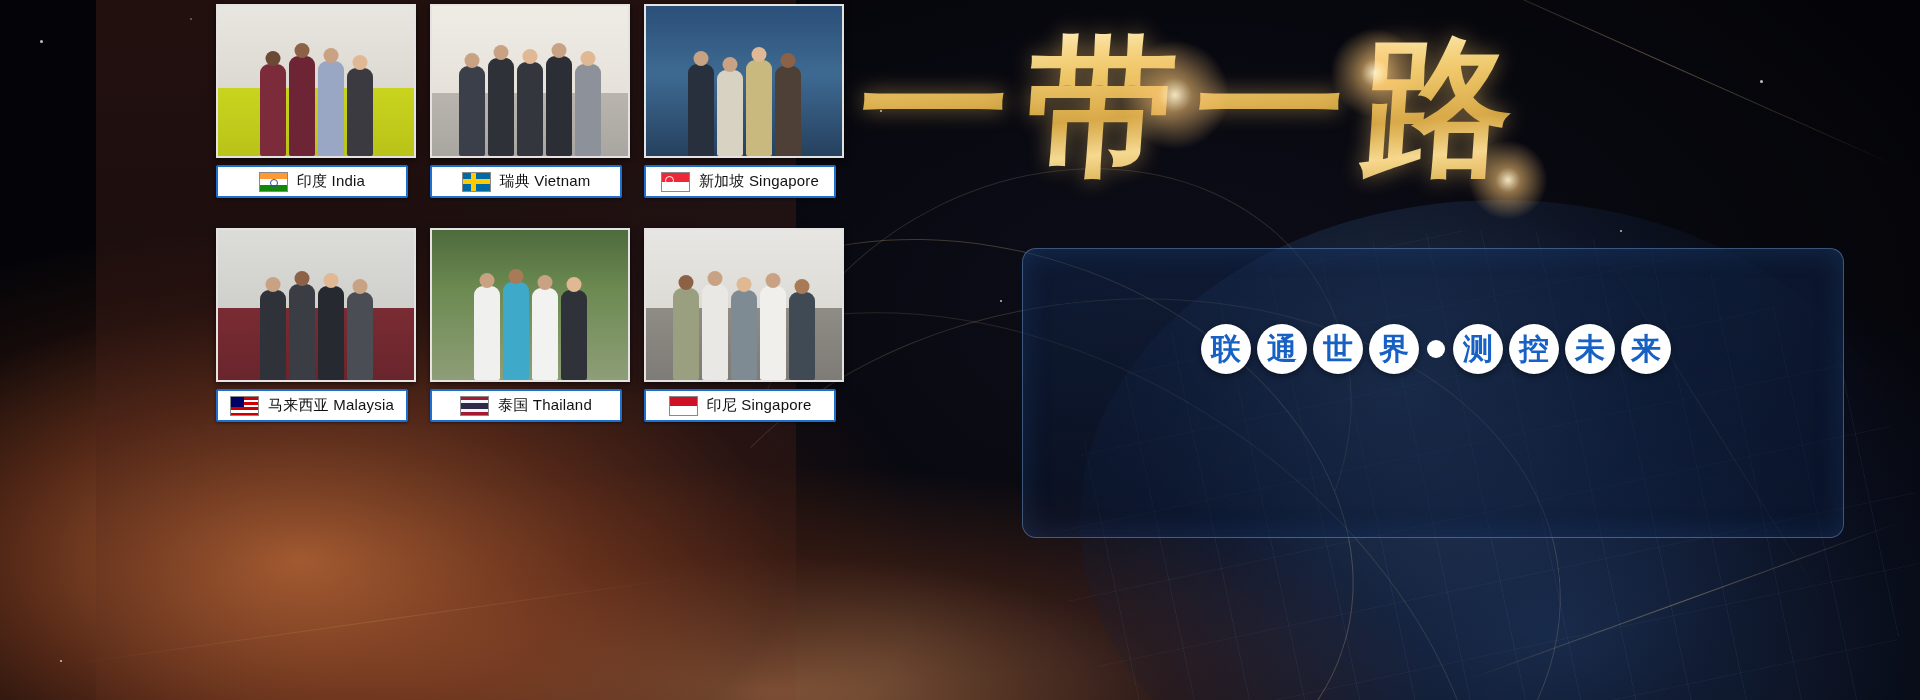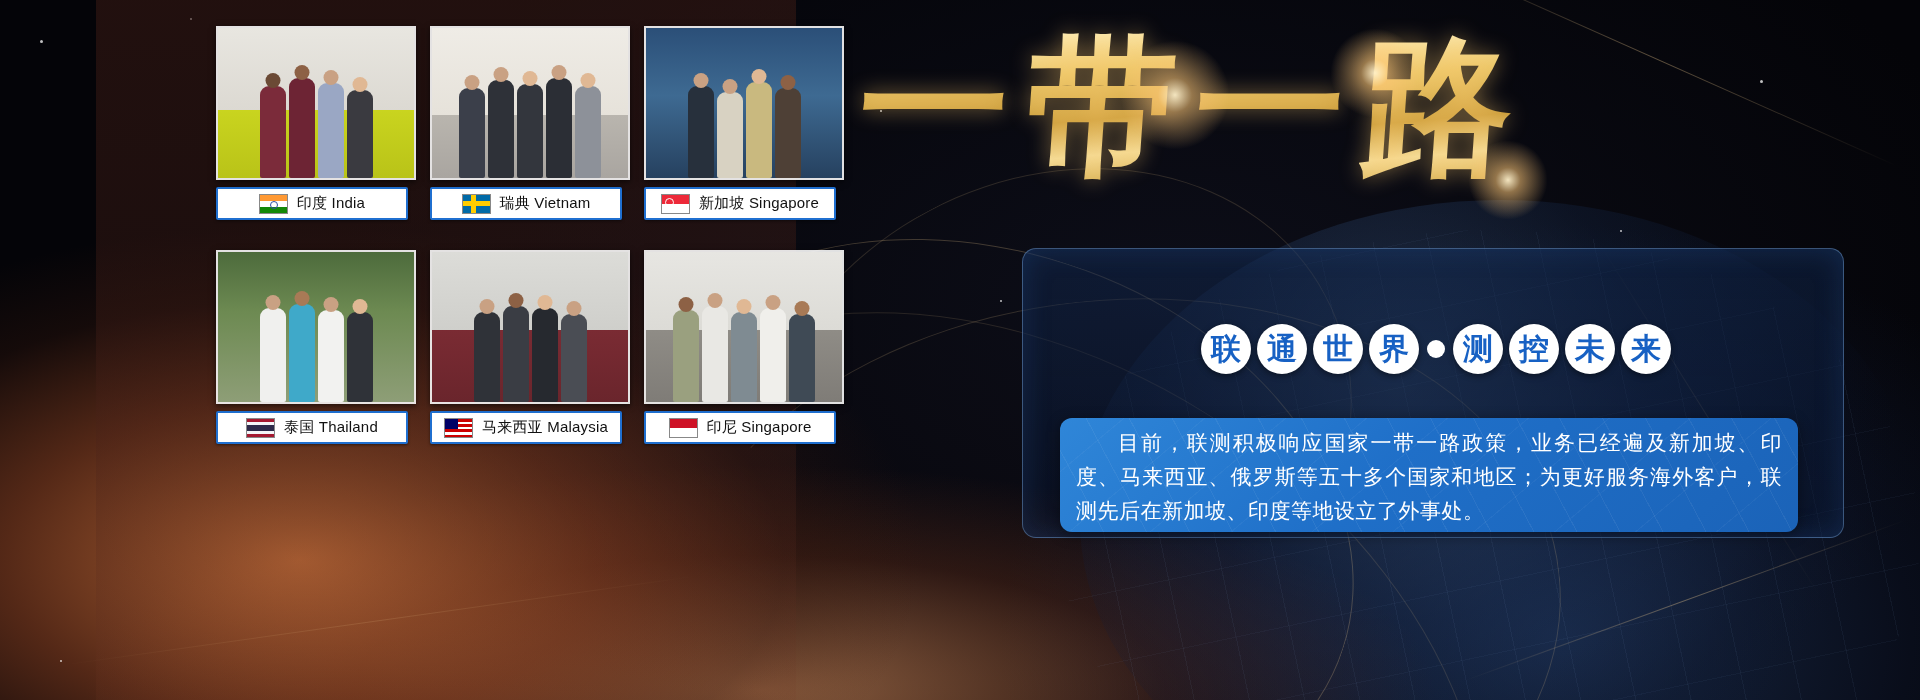--- a/index.html
+++ b/index.html
@@ -47,21 +47,21 @@
   .ray.r3{left:60px;top:620px;width:640px;transform:rotate(-8deg);opacity:.5;}
   .ray.r4{left:1500px;top:420px;width:420px;transform:rotate(58deg);opacity:.4;}
   .spark{position:absolute;border-radius:50%;background:#fff;opacity:.75;}
 
   
   .panel-left{
     position:absolute;left:96px;top:0px;width:700px;height:700px;
     background:linear-gradient(180deg, rgba(58,26,20,.55) 0%, rgba(70,32,24,.35) 55%, rgba(120,60,40,.12) 100%);
   }
   .grid{
-    position:absolute;left:120px;top:26px;width:660px;height:670px;
+    position:absolute;left:120px;top:4px;width:660px;height:670px;
     display:grid;grid-template-columns:repeat(3,200px);grid-template-rows:repeat(3,206px);
     column-gap:14px;row-gap:18px;
   }
   .card{position:relative;width:200px;height:206px;}
   .photo{
     position:relative;width:196px;height:150px;border:2px solid rgba(250,250,250,.9);
     box-shadow:0 2px 6px rgba(0,0,0,.6);overflow:hidden;
   }
   .caption{
     margin-top:7px;width:188px;height:29px;background:#ffffff;
@@ -234,47 +234,47 @@
         </div>
         <div class="caption">
           <span class="flag fl-sg"></span>
           <span class="label">新加坡 Singapore</span>
         </div>
       </div>
 
 
       <div class="card">
         <div class="photo">
+          <div class="room" style="background:linear-gradient(180deg,#dcdcd8 0%,#cfcfcb 52%,#7a2b33 52%,#6a252c 100%);"></div>
+          <div class="people">
+            <div class="p h3" style="height:90px;background:#2f3238;"></div>
+            <div class="p h2" style="height:96px;background:#3a3d44;"></div>
+            <div class="p h4" style="height:94px;background:#26292f;"></div>
+            <div class="p h3" style="height:88px;background:#4a4d54;"></div>
+          </div>
+        </div>
+        <div class="caption">
+          <span class="flag fl-my"></span>
+          <span class="label">马来西亚 Malaysia</span>
+        </div>
+      </div>
+
+      <div class="card">
+        <div class="photo">
           <div class="room" style="background:linear-gradient(180deg,#4d6b3c 0%,#6d8a52 40%,#8e9e77 100%);"></div>
           <div class="people">
             <div class="p h3" style="height:94px;background:#f0f0ee;"></div>
             <div class="p h5" style="height:98px;background:#3fa9c9;"></div>
             <div class="p h3" style="height:92px;background:#f2f2f0;"></div>
             <div class="p h4" style="height:90px;background:#2f3238;"></div>
           </div>
         </div>
         <div class="caption">
           <span class="flag fl-th"></span>
           <span class="label">泰国 Thailand</span>
-        </div>
-      </div>
-
-      <div class="card">
-        <div class="photo">
-          <div class="room" style="background:linear-gradient(180deg,#dcdcd8 0%,#cfcfcb 52%,#7a2b33 52%,#6a252c 100%);"></div>
-          <div class="people">
-            <div class="p h3" style="height:90px;background:#2f3238;"></div>
-            <div class="p h2" style="height:96px;background:#3a3d44;"></div>
-            <div class="p h4" style="height:94px;background:#26292f;"></div>
-            <div class="p h3" style="height:88px;background:#4a4d54;"></div>
-          </div>
-        </div>
-        <div class="caption">
-          <span class="flag fl-my"></span>
-          <span class="label">马来西亚 Malaysia</span>
         </div>
       </div>
 
 
       <div class="card">
         <div class="photo">
           <div class="room" style="background:linear-gradient(180deg,#e7e6e2 0%,#dcdbd6 52%,#8f8c86 52%,#7f7c77 100%);"></div>
           <div class="people">
             <div class="p h2" style="height:92px;background:#9aa07f;"></div>
             <div class="p h3" style="height:96px;background:#e9e8e4;"></div>
@@ -309,20 +309,14 @@
     <span class="bubble">通</span>
     <span class="bubble">世</span>
     <span class="bubble">界</span>
     <span class="dot"></span>
     <span class="bubble">测</span>
     <span class="bubble">控</span>
     <span class="bubble">未</span>
     <span class="bubble">来</span>
   </div>
 
-  <div class="blue-box">
-    <div class="blue-text">
-      <p>目前，联测积极响应国家一带一路政策，业务已经遍及新加坡、印度、马来西亚、俄罗斯等五十多个国家和地区；为更好服务海外客户，联测先后在新加坡、印度等地设立了外事处。</p>
-      <p>联测，为国产仪表正名，为中国制造加分！</p>
-    </div>
-  </div>
 
 </div>
 
 </body></html>

